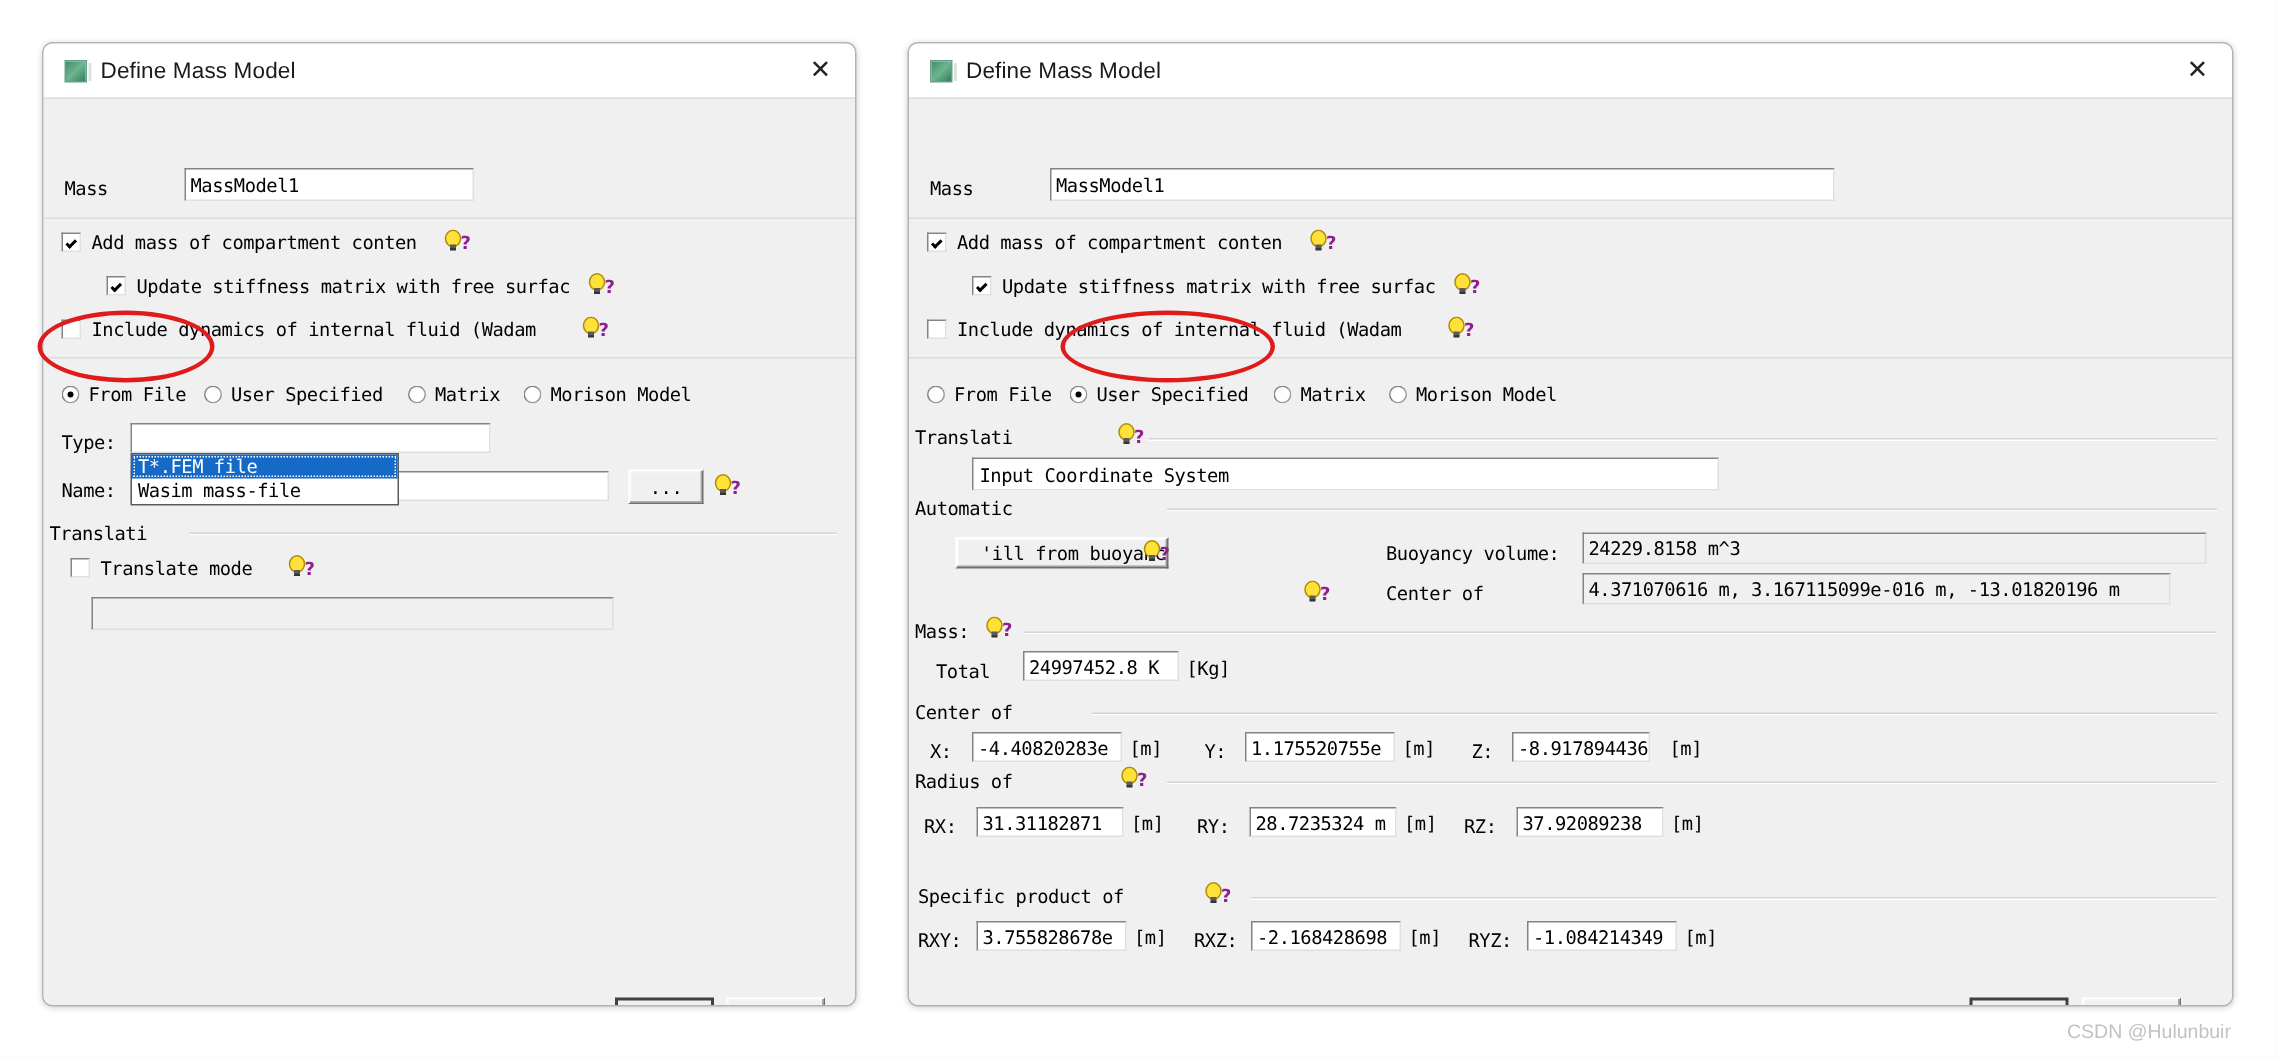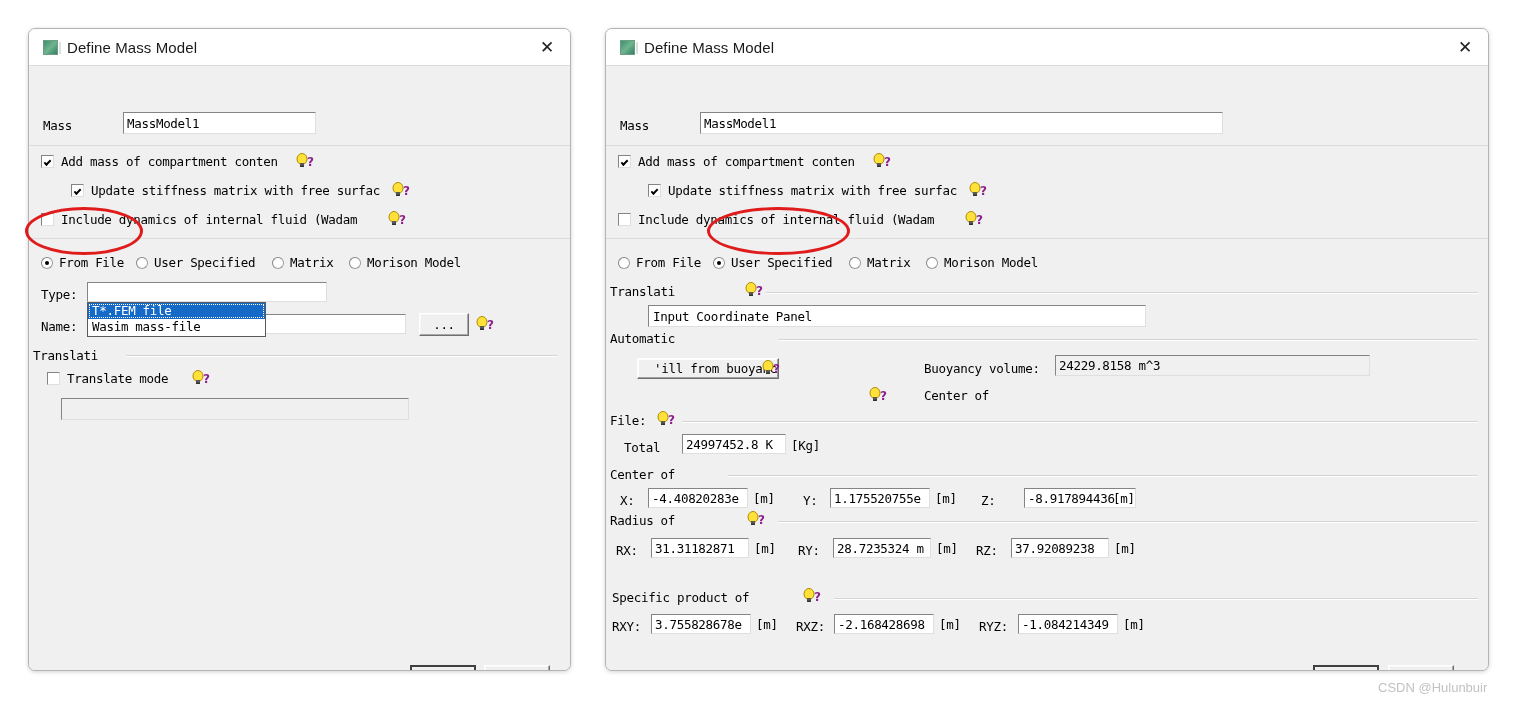--- a/index.html
+++ b/index.html
@@ -371,21 +371,21 @@
     <div class="bulb" style="left:138px;top:217px;">
       <svg width="22" height="16" viewBox="0 0 22 16">
           <ellipse cx="7" cy="6" rx="5" ry="5.5" fill="#ffe13a" stroke="#b08c00" stroke-width="1"></ellipse>
           <rect x="5" y="10" width="4" height="3" fill="#5a5a5a"></rect>
           <rect x="5" y="12.5" width="4" height="1.5" fill="#333"></rect>
           <text x="12" y="13" font-family="DejaVu Sans" font-size="12" font-weight="bold" fill="#8e1f8e">?</text>
         </svg>
     </div>
     <div class="grp-line" style="left:160px;top:227px;width:712px;"></div>
 
-    <div class="combo" style="left:42px;top:240px;width:498px;height:22px;">Input Coordinate Panel</div>
+    <div class="combo" style="left:42px;top:240px;width:498px;height:22px;">Input Coordinate System</div>
 
     <div class="lbl" style="left:4px;top:266px;">Automatic</div>
     <div class="grp-line" style="left:172px;top:274px;width:700px;"></div>
 
     <div class="btn flat" style="left:8px;top:293px;width:142px;height:21px;">'ill from buoyancy</div>
     <div class="bulb" style="left:155px;top:295px;">
       <svg width="22" height="16" viewBox="0 0 22 16">
           <ellipse cx="7" cy="6" rx="5" ry="5.5" fill="#ffe13a" stroke="#b08c00" stroke-width="1"></ellipse>
           <rect x="5" y="10" width="4" height="3" fill="#5a5a5a"></rect>
           <rect x="5" y="12.5" width="4" height="1.5" fill="#333"></rect>
@@ -396,25 +396,26 @@
     <div class="bulb" style="left:262px;top:322px;">
       <svg width="22" height="16" viewBox="0 0 22 16">
           <ellipse cx="7" cy="6" rx="5" ry="5.5" fill="#ffe13a" stroke="#b08c00" stroke-width="1"></ellipse>
           <rect x="5" y="10" width="4" height="3" fill="#5a5a5a"></rect>
           <rect x="5" y="12.5" width="4" height="1.5" fill="#333"></rect>
           <text x="12" y="13" font-family="DejaVu Sans" font-size="12" font-weight="bold" fill="#8e1f8e">?</text>
         </svg>
     </div>
 
     <div class="lbl" style="left:318px;top:296px;">Buoyancy volume:</div>
-    <div class="field ro" style="left:449px;top:290px;width:315px;height:21px;">24229.8158 m^3</div>
+    <div class="field ro" style="left:449px;top:290px;width:416px;height:21px;">24229.8158 m^3</div>
 
     <div class="lbl" style="left:318px;top:323px;">Center of</div>
-
-    <div class="lbl" style="left:4px;top:348px;">File:</div>
+    <div class="field ro" style="left:449px;top:317px;width:392px;height:21px;">4.371070616 m,  3.167115099e-016 m,  -13.01820196 m</div>
+
+    <div class="lbl" style="left:4px;top:348px;">Mass:</div>
     <div class="bulb" style="left:50px;top:346px;">
       <svg width="22" height="16" viewBox="0 0 22 16">
           <ellipse cx="7" cy="6" rx="5" ry="5.5" fill="#ffe13a" stroke="#b08c00" stroke-width="1"></ellipse>
           <rect x="5" y="10" width="4" height="3" fill="#5a5a5a"></rect>
           <rect x="5" y="12.5" width="4" height="1.5" fill="#333"></rect>
           <text x="12" y="13" font-family="DejaVu Sans" font-size="12" font-weight="bold" fill="#8e1f8e">?</text>
         </svg>
     </div>
     <div class="grp-line" style="left:76px;top:356px;width:796px;"></div>
 
@@ -427,21 +428,21 @@
 
     <div class="lbl" style="left:14px;top:428px;">X:</div>
     <div class="field" style="left:42px;top:423px;width:100px;height:20px;">-4.40820283e</div>
     <div class="lbl" style="left:147px;top:426px;">[m]</div>
 
     <div class="lbl" style="left:197px;top:428px;">Y:</div>
     <div class="field" style="left:224px;top:423px;width:100px;height:20px;">1.175520755e</div>
     <div class="lbl" style="left:329px;top:426px;">[m]</div>
 
     <div class="lbl" style="left:375px;top:428px;">Z:</div>
-    <div class="field" style="left:402px;top:423px;width:112px;height:20px;margin-left:16px;">-8.917894436</div>
+    <div class="field" style="left:402px;top:423px;width:92px;height:20px;">-8.917894436</div>
     <div class="lbl" style="left:507px;top:426px;">[m]</div>
 
     <div class="lbl" style="left:4px;top:448px;">Radius of</div>
     <div class="bulb" style="left:140px;top:446px;">
       <svg width="22" height="16" viewBox="0 0 22 16">
           <ellipse cx="7" cy="6" rx="5" ry="5.5" fill="#ffe13a" stroke="#b08c00" stroke-width="1"></ellipse>
           <rect x="5" y="10" width="4" height="3" fill="#5a5a5a"></rect>
           <rect x="5" y="12.5" width="4" height="1.5" fill="#333"></rect>
           <text x="12" y="13" font-family="DejaVu Sans" font-size="12" font-weight="bold" fill="#8e1f8e">?</text>
         </svg>

